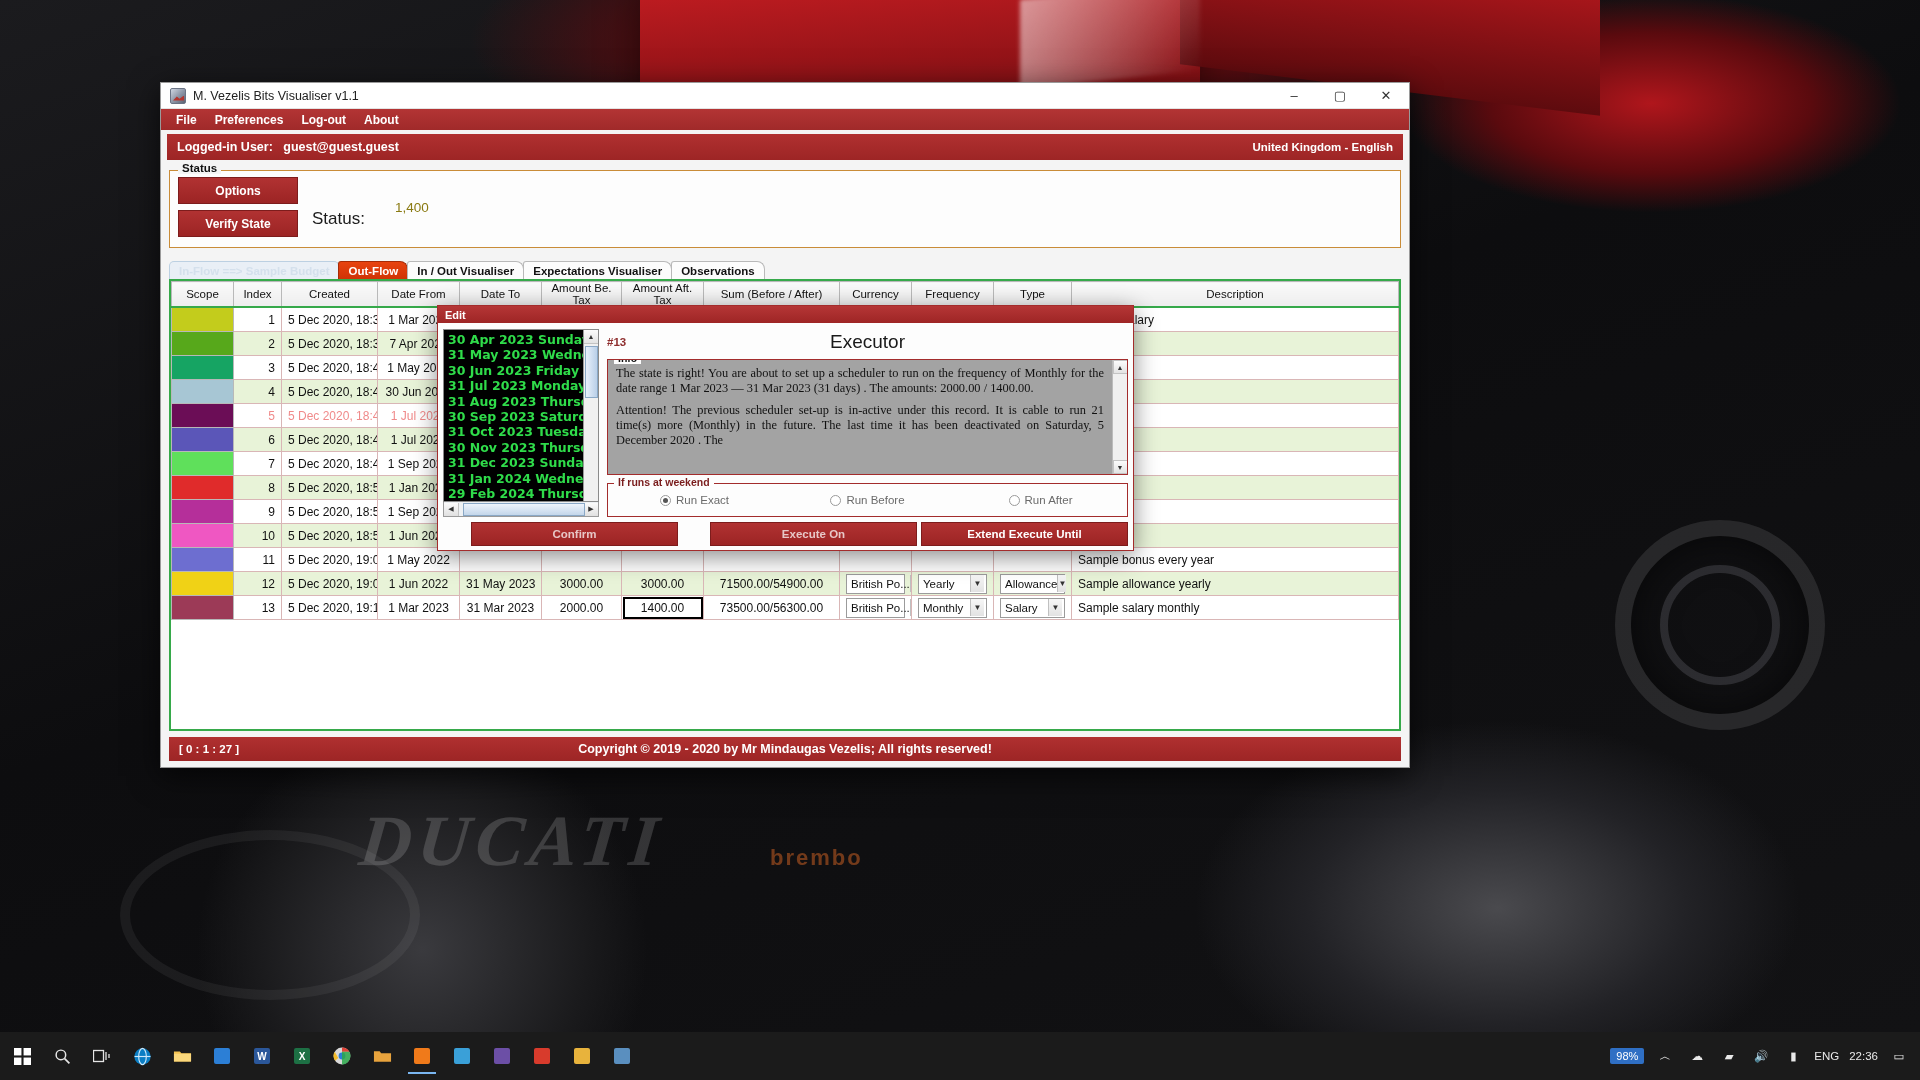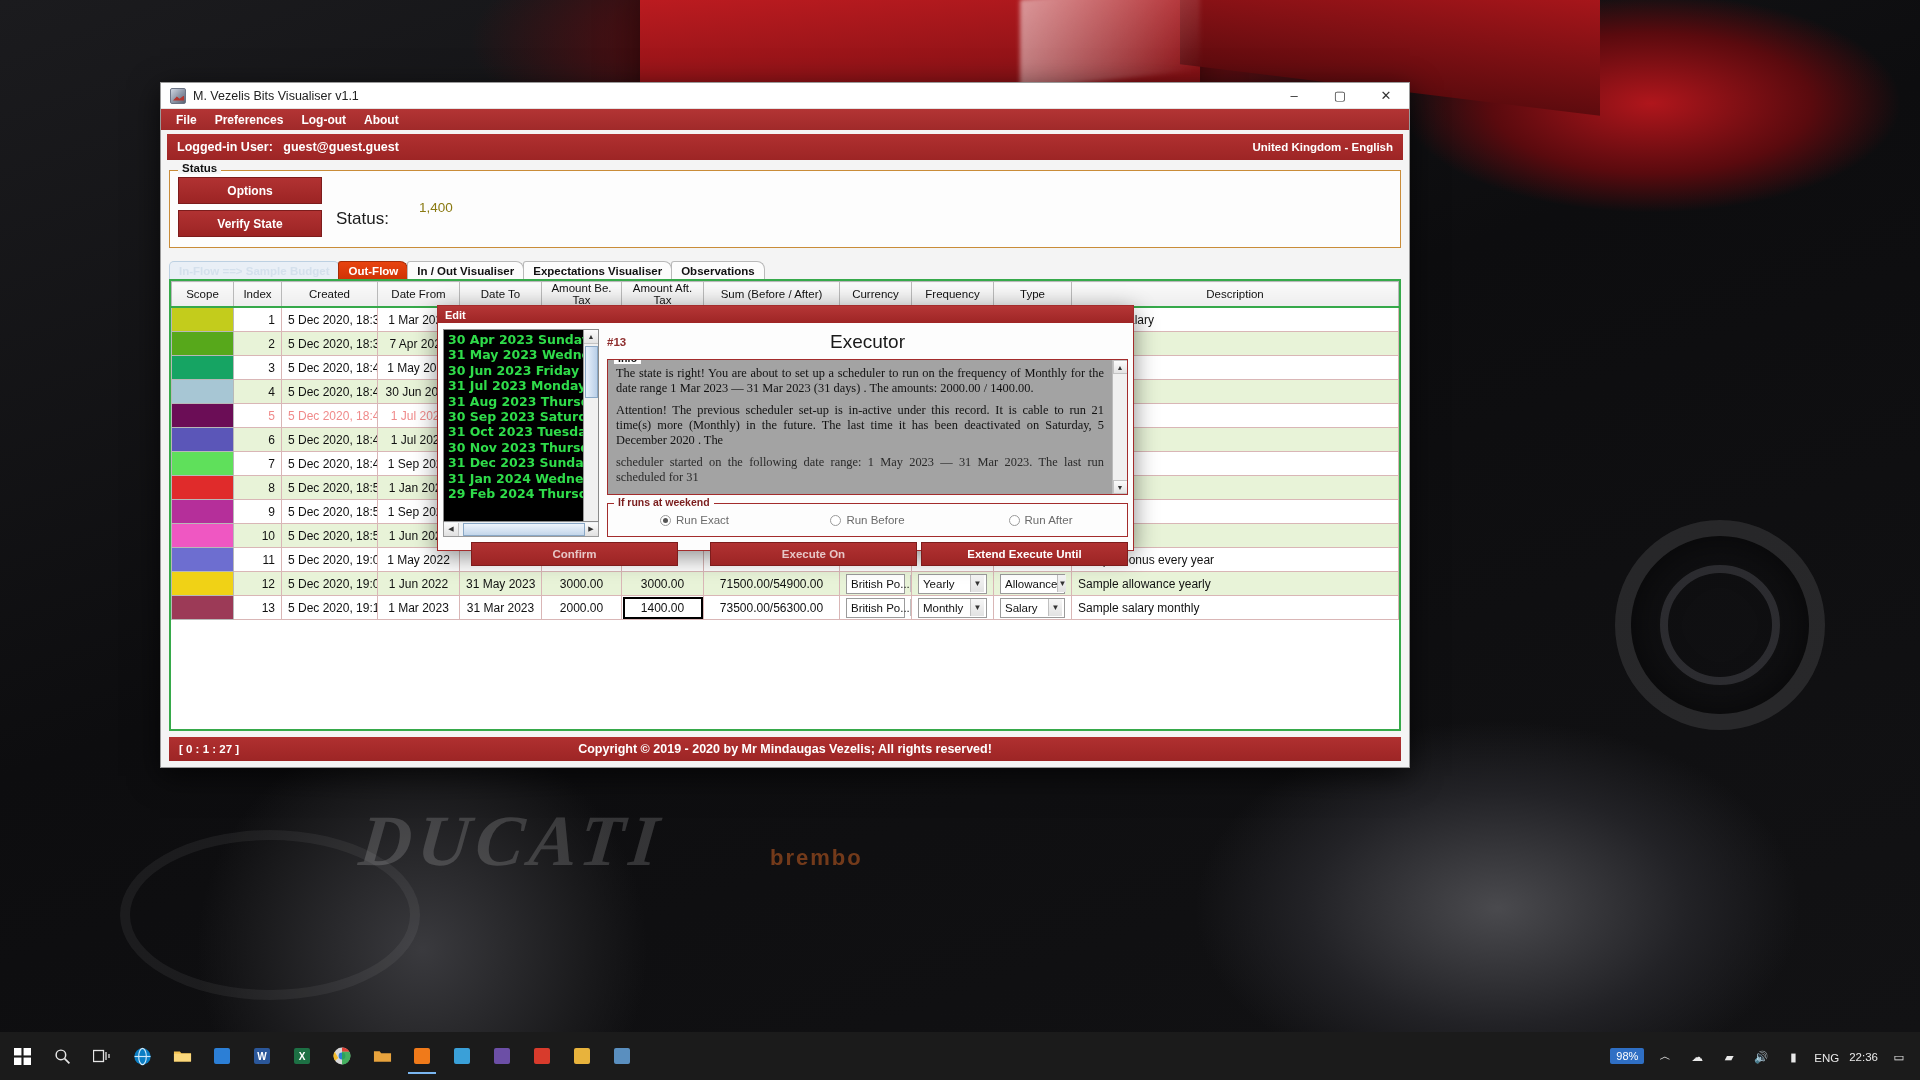--- a/index.html
+++ b/index.html
@@ -136,21 +136,21 @@
     margin:10px 8px 0 8px; position:relative;
     border:1px solid #c98c38; border-top-color:#c98c38;
     height:78px; background:#fdfdfd;
     flex:0 0 auto;
   }
   .statusbox .legend {
     position:absolute; top:-9px; left:8px; background:#f4f4f4;
     padding:0 4px; font-size:11.5px; font-weight:bold; color:#111;
   }
   .statusbox .inner { display:flex; padding:6px 8px; gap:14px; height:100%; }
-  .btncol { display:flex; flex-direction:column; gap:6px; width:144px; }
+  .btncol { display:flex; flex-direction:column; gap:6px; width:120px; }
   .redbtn {
     height:27px; background:#ab2b2b;
     background:linear-gradient(180deg,#b13232,#9c2424);
     border:1px solid #7d1c1c;
     color:#fff; font-size:12px; font-weight:bold;
     display:flex; align-items:center; justify-content:center;
     cursor:pointer;
   }
   .statustext {
     display:flex; align-items:flex-end; gap:22px; padding-bottom:12px;
@@ -368,21 +368,21 @@
   .tb-left { display:flex; align-items:center; gap:0px; padding-left:2px; }
   .tb-icon {
     width:40px; height:40px; display:flex; align-items:center; justify-content:center;
     position:relative;
   }
   .tb-icon.active::after {
     content:""; position:absolute; left:6px; right:6px; bottom:2px; height:2px;
     background:#7ab6f0;
   }
   .tb-right {
-    margin-left:auto; display:flex; align-items:flex-end; gap:10px; padding-right:10px;
+    margin-left:auto; display:flex; align-items:center; gap:10px; padding-right:10px;
     color:#e9e9e9; font-size:11.5px;padding-left:27px;
   }
   .battery-pill {
     background:#2f6fc4; color:#fff; font-size:11px; padding:2px 6px; border-radius:2px;
   }
   .clock { text-align:right; line-height:13px; font-size:11.5px; }
   .tb-notify { width:22px; text-align:center; }
   .sq { width:16px; height:16px; border-radius:2px; }
 </style>
 </head>
@@ -786,21 +786,20 @@
       <div class="dlg-head">
         <div class="recid">#13</div>
         <div class="dlg-h1">Executor</div>
       </div>
 
       <div class="infobox">
         <div class="legend">Info</div>
         <div class="infotext">
           <p>The state is right! You are about to set up a scheduler to run on the frequency of Monthly for the date range 1 Mar 2023 — 31 Mar 2023 (31 days) . The amounts: 2000.00 / 1400.00.</p>
           <p>Attention! The previous scheduler set-up is in-active under this record. It is cable to run 21 time(s) more (Monthly) in the future. The last time it has been deactivated on Saturday, 5 December 2020 . The</p>
-          <p class="cut">scheduler started on the following date range: 1 May 2023 — 31 Mar 2023. The last run scheduled for 31</p>
         </div>
         <div class="infoscroll">
           <div class="sbtn">▲</div>
           <div class="sbtn">▼</div>
         </div>
       </div>
 
       <div class="weekendbox">
         <div class="legend">If runs at weekend</div>
         <div class="radio checked">

